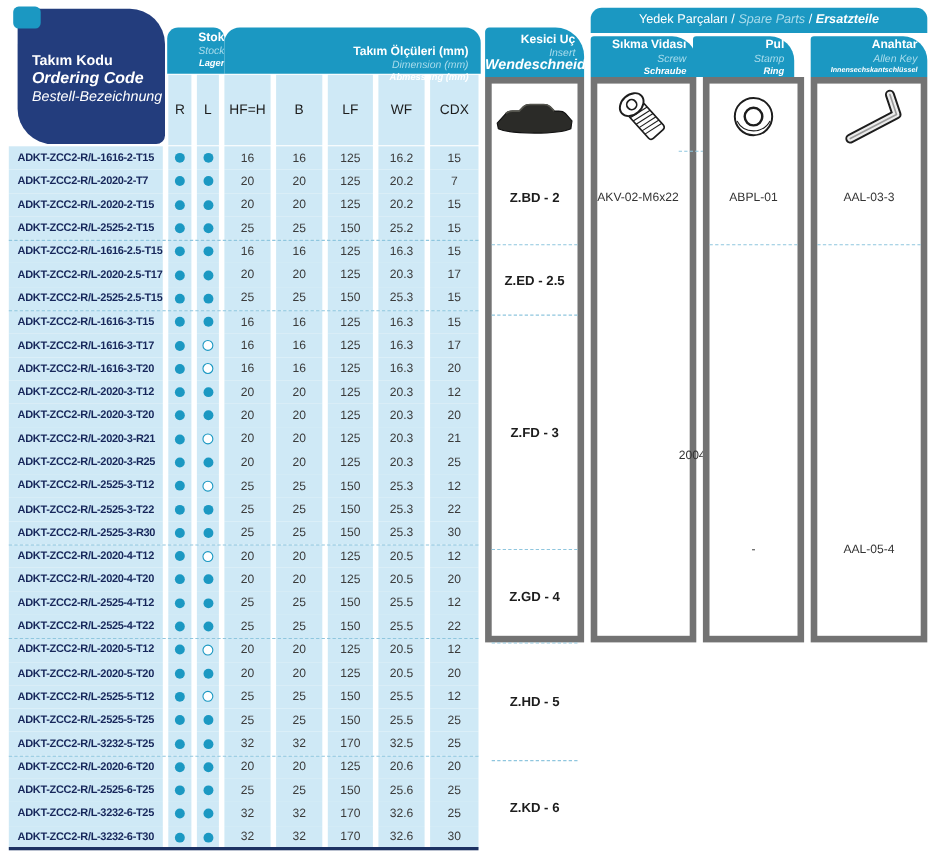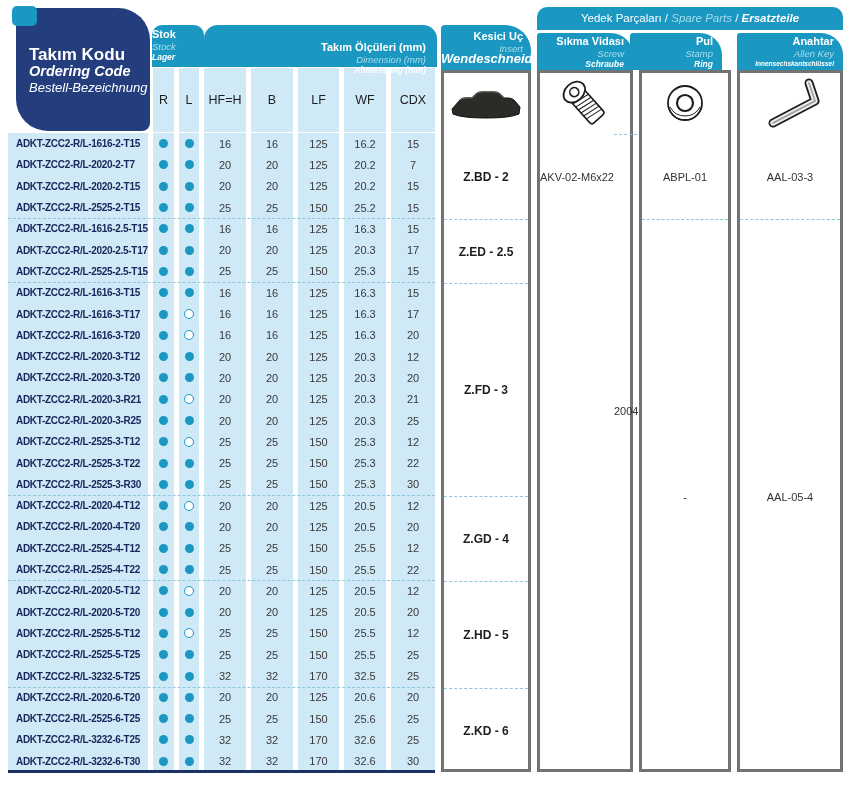--- a/index.html
+++ b/index.html
@@ -3,31 +3,31 @@
 <meta charset="utf-8">
 <style>
   html,body{margin:0;padding:0;background:#ffffff;}
   body{font-family:"Liberation Sans", sans-serif; -webkit-font-smoothing:antialiased;}
   #canvas{position:relative;width:846px;height:788px;background:#ffffff;overflow:hidden;}
 
   
   .accent-sq{position:absolute;left:12px;top:6px;width:25px;height:20px;background:#1b98c2;border-radius:5px;z-index:3;}
   .navy-box{position:absolute;left:16px;top:8px;width:134px;height:123px;background:#233d7d;
             border-radius:8px 32px 8px 32px;z-index:2;color:#fff;box-sizing:border-box;padding:38px 0 0 13px;}
-  .navy-box .t1{font-size:17px;font-weight:bold;line-height:17px;}
+  .navy-box .t1{font-size:13px;font-weight:bold;line-height:17px;}
   .navy-box .t2{font-size:14.5px;font-weight:bold;font-style:italic;line-height:17px;}
   .navy-box .t3{font-size:13px;font-style:italic;line-height:16px;}
 
   .teal{background:#1b98c2;color:#fff;box-sizing:border-box;}
   .hdr-l1{font-weight:bold;font-size:11px;line-height:13px;}
   .hdr-l2{font-style:italic;font-size:9.5px;line-height:11px;color:#a9dcec;}
   .hdr-l3{font-style:italic;font-weight:bold;font-size:8.5px;line-height:10px;}
 
   .stok-tab{position:absolute;left:152px;top:25px;width:52px;height:42px;border-radius:10px 10px 0 0;
-            text-align:left;padding-top:3px;z-index:1;}
+            text-align:right;padding-top:3px;z-index:1;}
   .dim-band{position:absolute;left:204px;top:25px;width:233px;height:42px;border-radius:14px 14px 0 0;
             text-align:right;padding:16px 11px 0 0;z-index:1;}
   .insert-hdr{position:absolute;left:441px;top:25px;width:90px;height:45px;border-radius:4px 26px 0 0;
             text-align:right;padding:5px 8px 0 0;z-index:1;}
   .yedek-band{position:absolute;left:537px;top:7px;width:306px;height:23px;border-radius:10px 10px 0 0;
             text-align:center;font-size:11.5px;line-height:22px;z-index:1;}
   .yedek-band .sep{color:#ffffff;}
   .yedek-band .en{font-style:italic;color:#a9dcec;margin-top:32px;}
   .yedek-band .de{font-style:italic;font-weight:bold;}
   .yedek-band .tr{font-weight:normal;}
@@ -49,21 +49,21 @@
   .cell.code{justify-content:flex-start;padding-left:8px;font-weight:bold;font-size:10px;
              letter-spacing:-0.3px;color:#16265a;white-space:nowrap;}
   .dot{width:9px;height:9px;border-radius:50%;}
   .dot.filled{background:#1b98c2;}
   .dot.hollow{background:#ffffff;border:1.5px solid #1b98c2;box-sizing:border-box;width:10px;height:10px;}
 
   .grp-sep{position:absolute;left:8px;width:427px;height:0;border-top:1px dashed #8fc6de;z-index:4;}
   .bottom-line{position:absolute;left:8px;top:770px;width:427px;height:2.5px;background:#1d3263;z-index:4;}
 
   
-  .rcol{position:absolute;top:70px;height:702px;background:#ffffff;border:3px solid #737373;
+  .rcol{position:absolute;top:70px;height:514px;background:#ffffff;border:6px solid #737373;
         box-sizing:border-box;display:flex;flex-direction:column;}
   #col-insert{left:441px;width:90px;}
   #col-screw{left:537px;width:96px;}
   #col-pul{left:639px;width:92px;}
   #col-anahtar{left:737px;width:106px;}
   .img-area{height:61px;display:flex;align-items:center;justify-content:center;flex:none;}
   .grp-cell{display:flex;align-items:center;justify-content:center;font-weight:bold;font-size:12px;
             color:#1d1d1d;box-sizing:border-box;flex:none;}
   .grp-cell.dashed{border-top:1px dashed #8fc6de;}
   .sp-cell{display:flex;align-items:center;justify-content:center;font-size:11px;color:#333;

